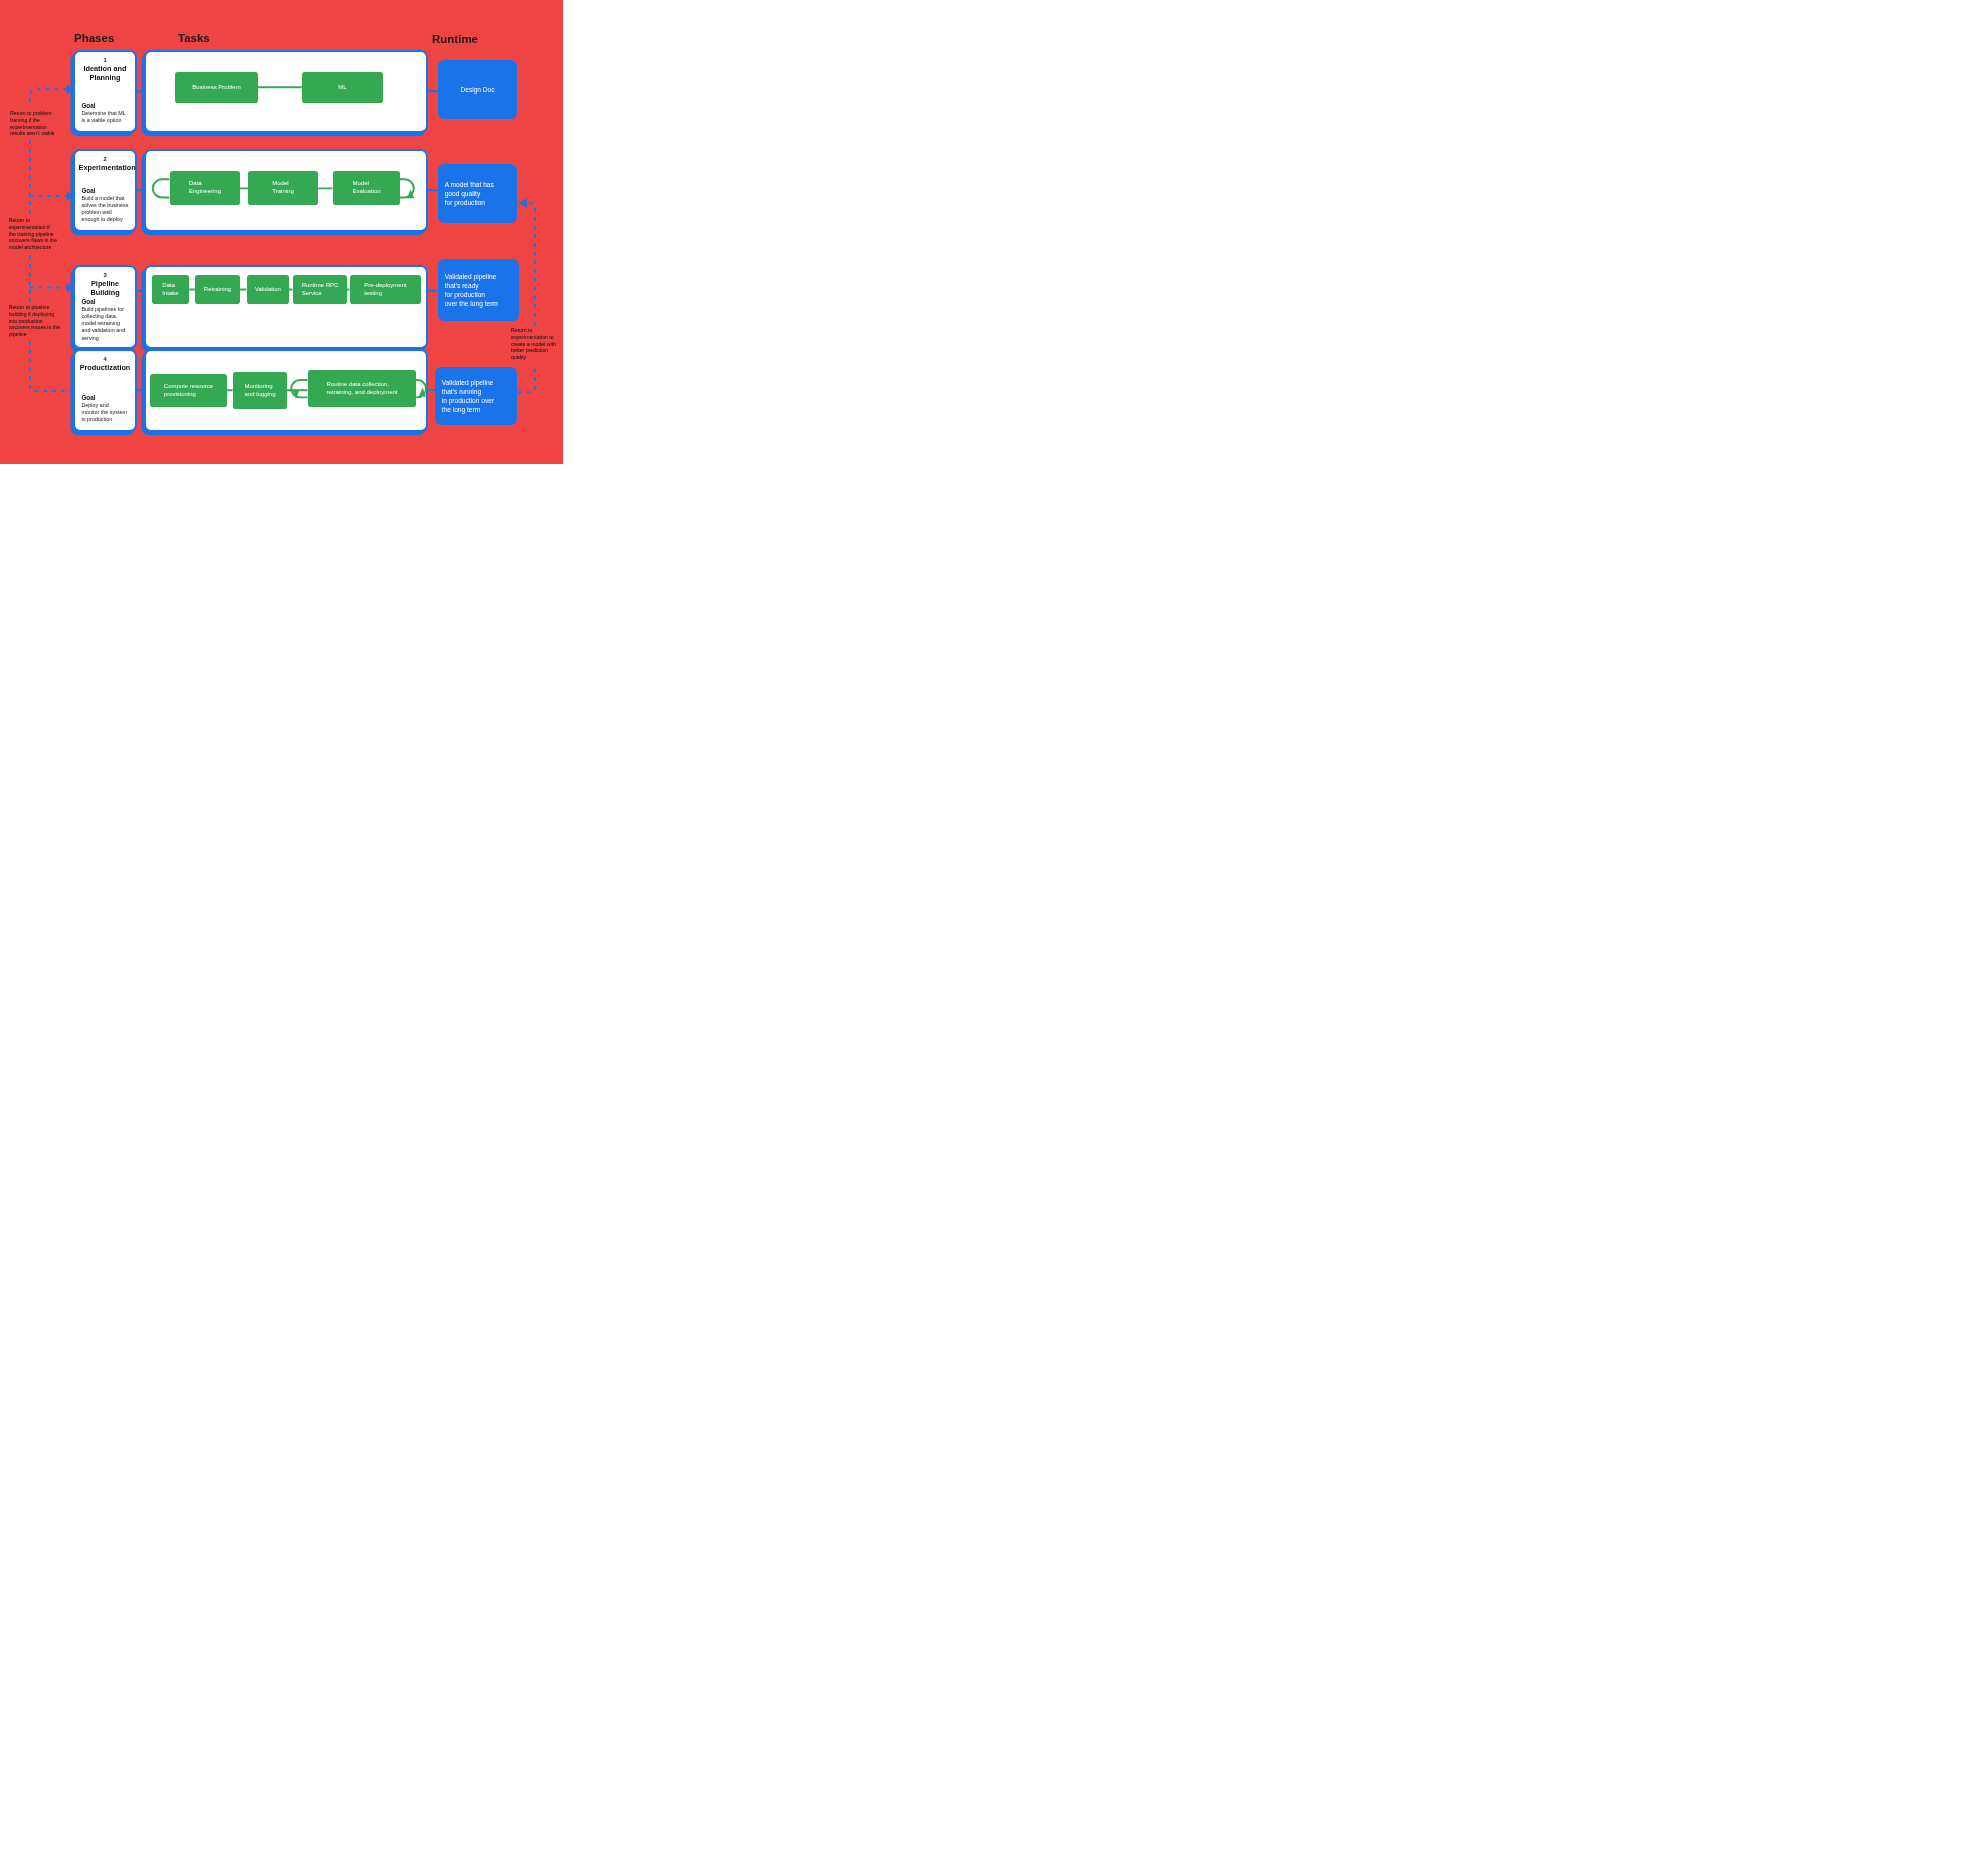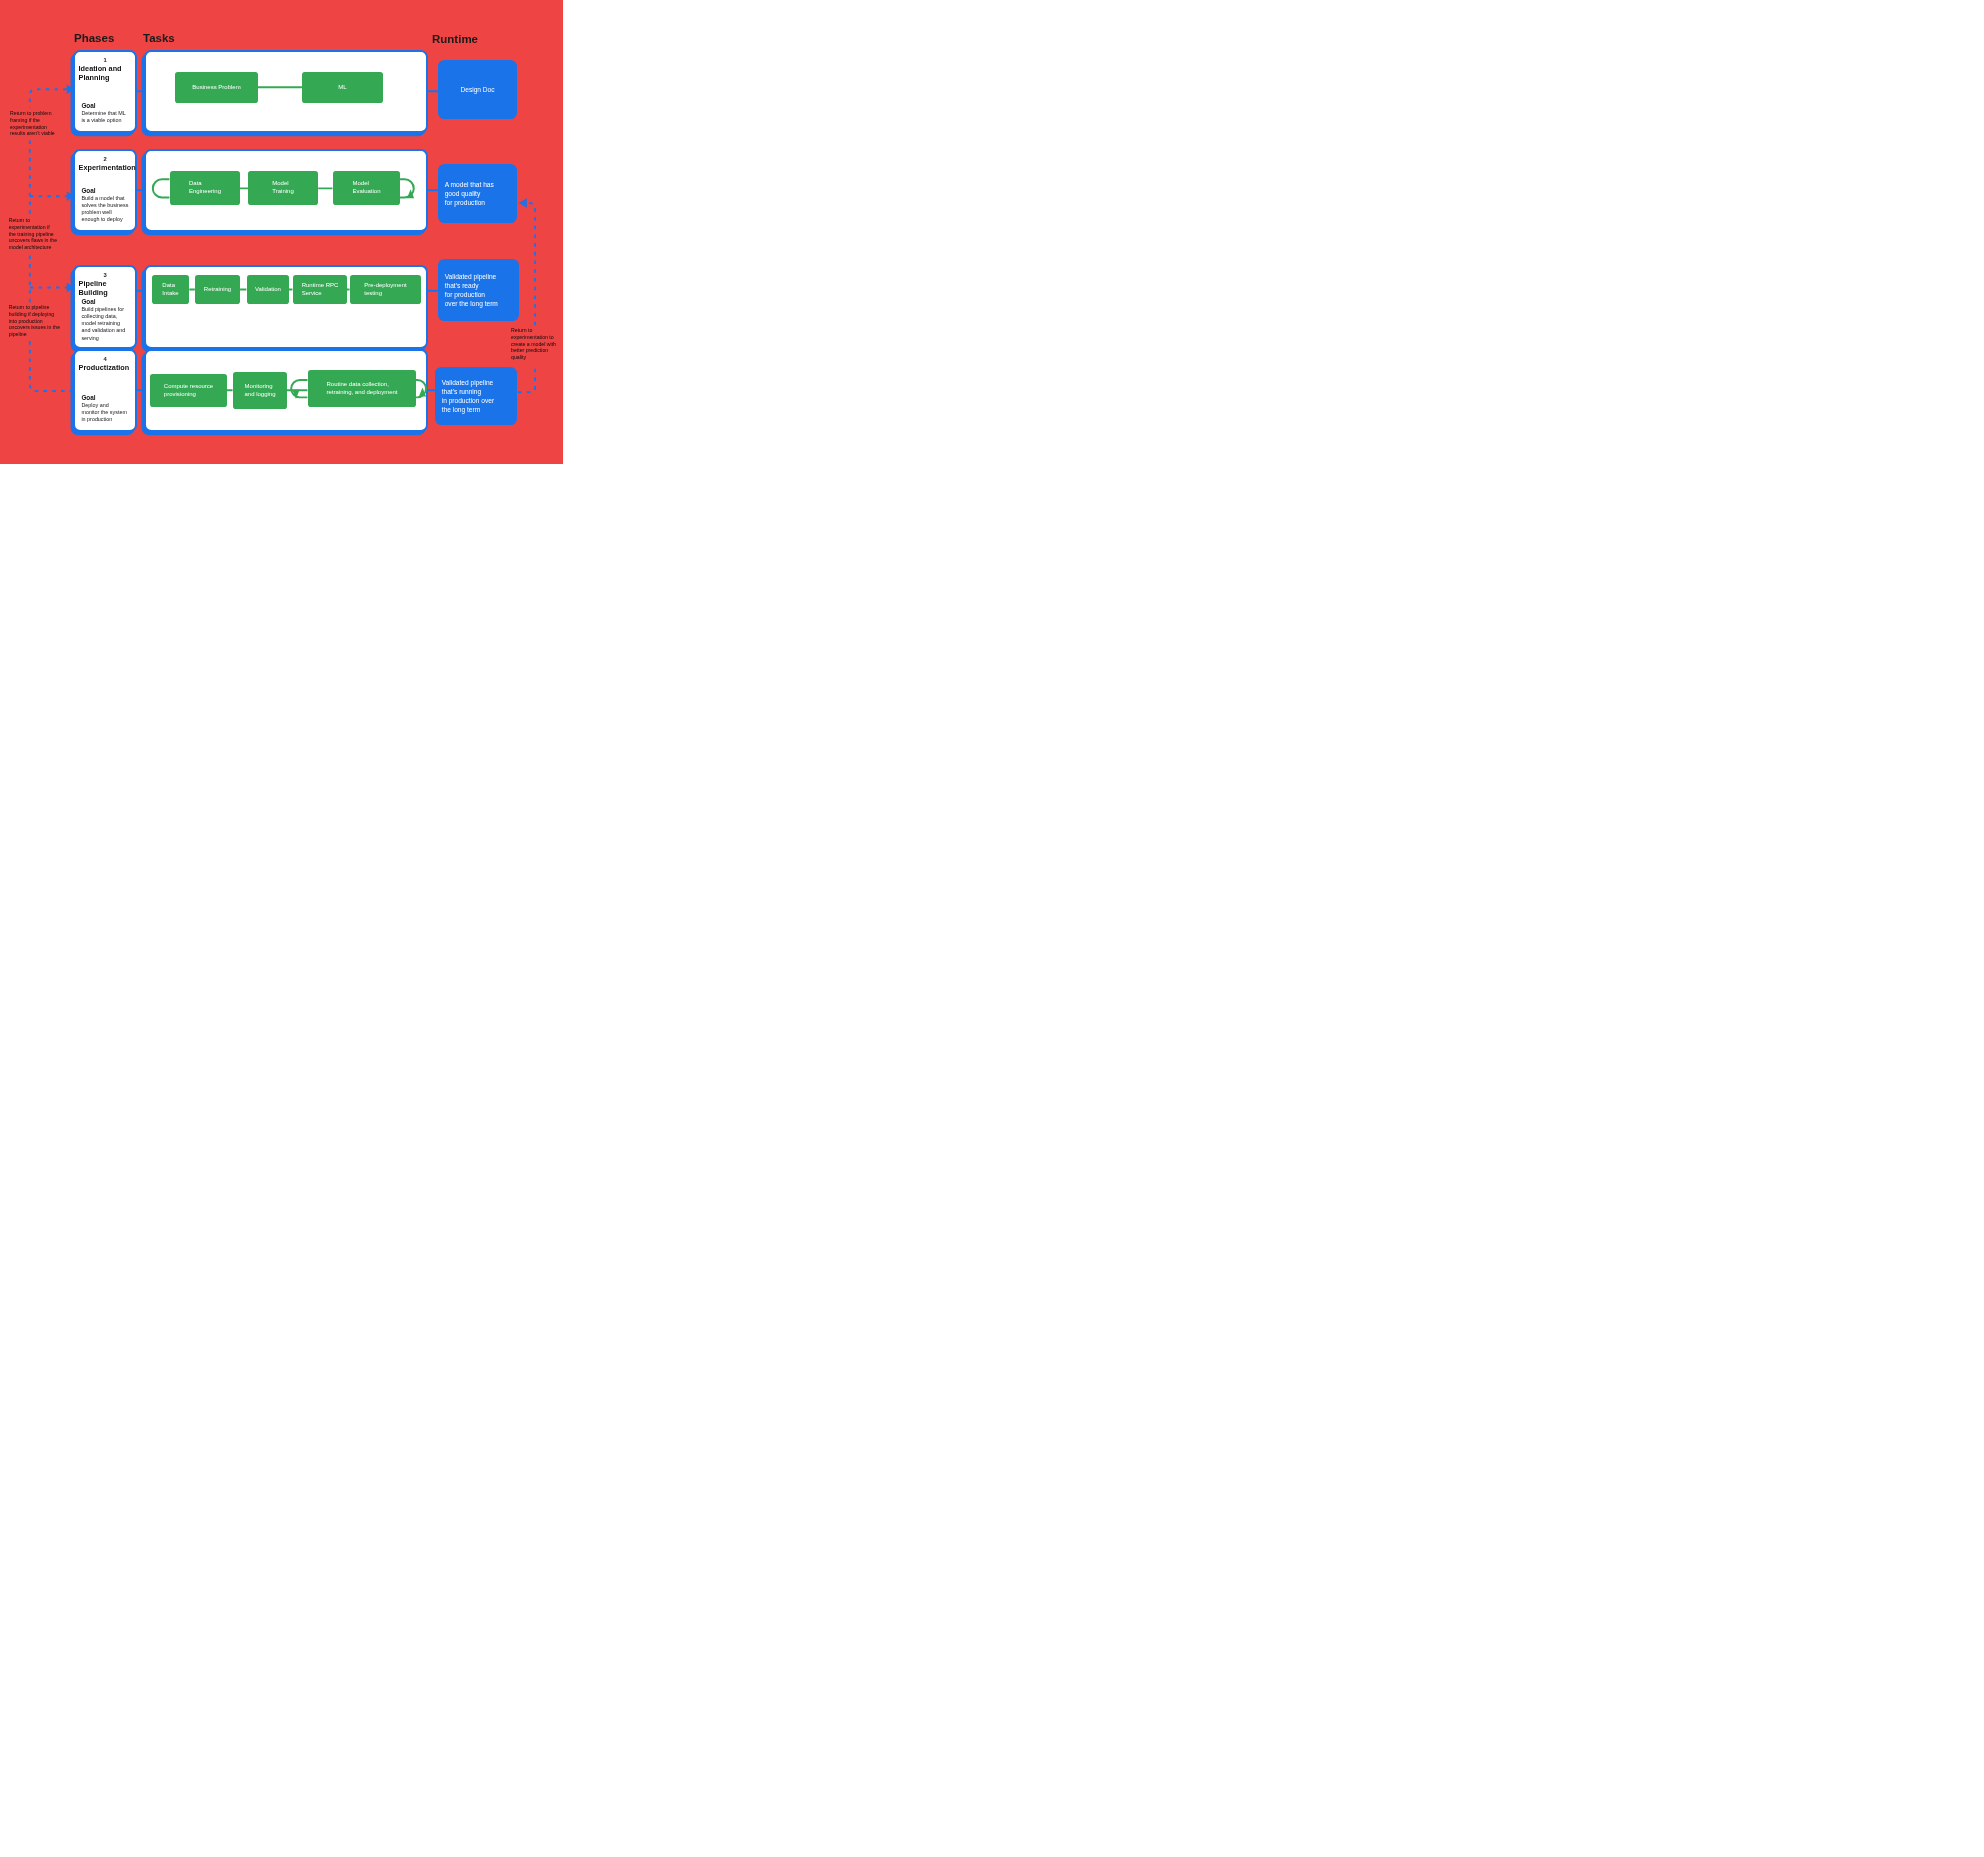--- a/index.html
+++ b/index.html
@@ -1,33 +1,33 @@
 <!DOCTYPE html>
 <html style="font-size:6.4px"><head>
 <meta charset="utf-8">
 <style>
   html,body{margin:0;padding:0;background:#fff}
   .canvas{position:relative;width:563px;height:464px;background:#ef4444;
           font-family:"Liberation Sans",sans-serif;color:#202124;overflow:hidden}
   .hdr{position:absolute;font-size:11.5px;font-weight:bold;color:#1a1a1a;z-index:3}
   .hdr-phases{left:74px;top:32px}
-  .hdr-tasks{left:143px;top:32px}
+  .hdr-tasks{left:178px;top:32px}
   .hdr-outcomes{left:432px;top:33px}
 
   .card{position:absolute;background:#fff;border:2px solid #1A73E8;border-radius:7.1px;
         box-shadow:-2.4px 3.2px 0 0 #1A73E8;box-sizing:border-box;z-index:1}
   .phase{left:73px;width:64px;display:flex;flex-direction:column;padding:4.8px 3.6px 6.4px}
   .r1{top:50px;height:83px}
   .r2{top:149px;height:83px}
   .r3{top:265px;height:84px}
   .r4{top:349px;height:83px}
   .tasksbox{left:144px;width:284px}
 
   .pnum{text-align:center;font-weight:bold;font-size:5.8px}
-  .ptitle{font-weight:bold;font-size:7.3px;line-height:1.22;margin-top:2px;
+  .ptitle{text-align:center;font-weight:bold;font-size:7.3px;line-height:1.22;margin-top:2px;
           white-space:pre-line;color:#111}
   .pgoal{margin:auto 0 0 2.8px;font-weight:bold;font-size:6.4px;color:#111}
   .pgoaltext{margin:1.2px 0 0 2.8px;font-size:5.4px;line-height:1.33;white-space:pre-line}
 
   .gbox{position:absolute;background:#34A853;color:#fff;border-radius:2.8px;display:flex;
         align-items:center;justify-content:center;text-align:left;font-size:6px;line-height:1.32;
         white-space:pre-line;z-index:3;padding:0 3.2px;box-sizing:border-box}
   .g1a{left:175px;top:72px;width:83px;height:31px}
   .g1b{left:302px;top:72px;width:81px;height:31px}
   .g2a{left:170px;top:171px;width:70px;height:34px}

